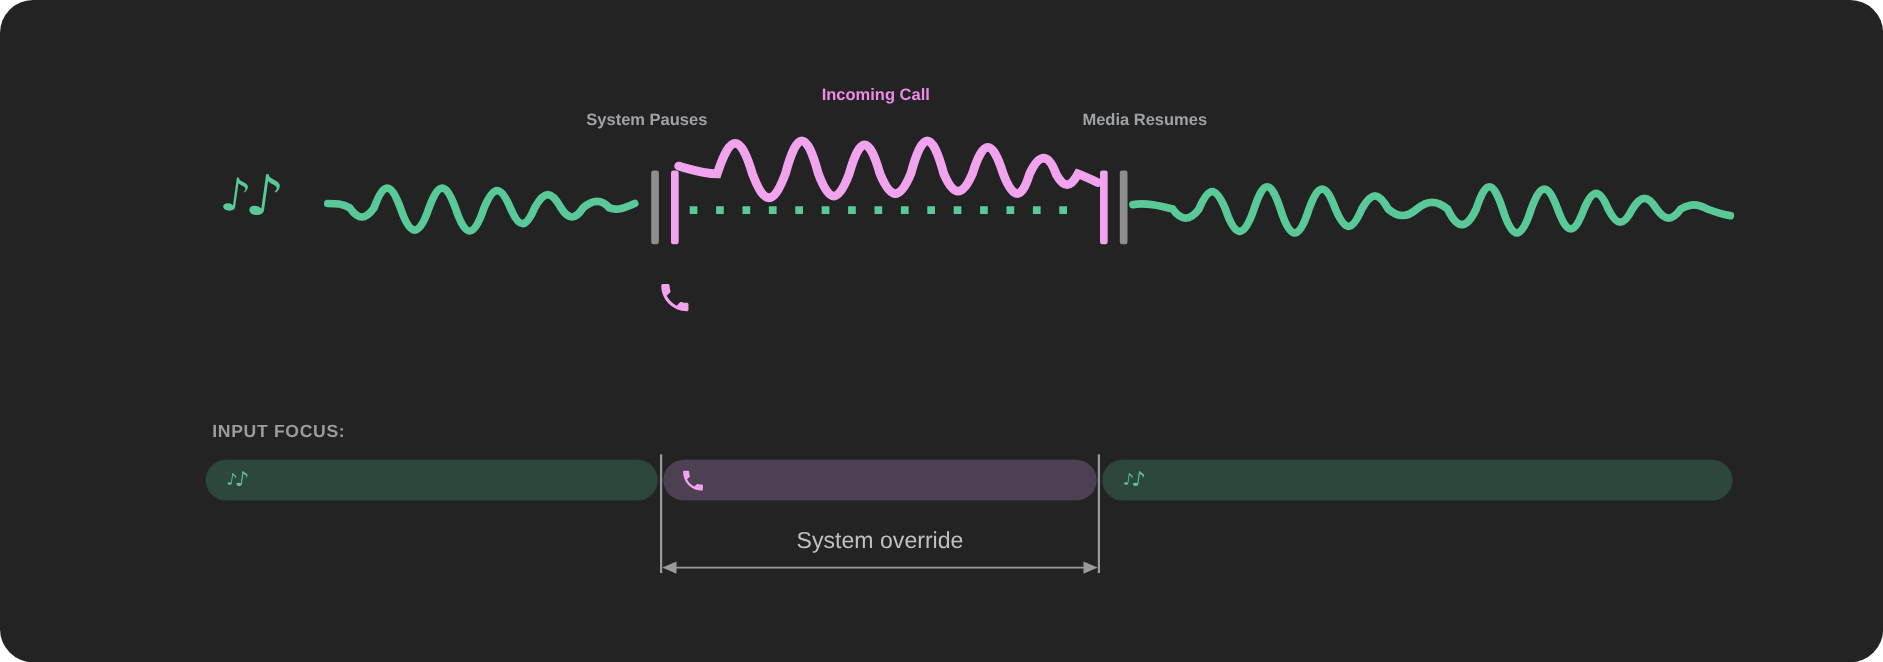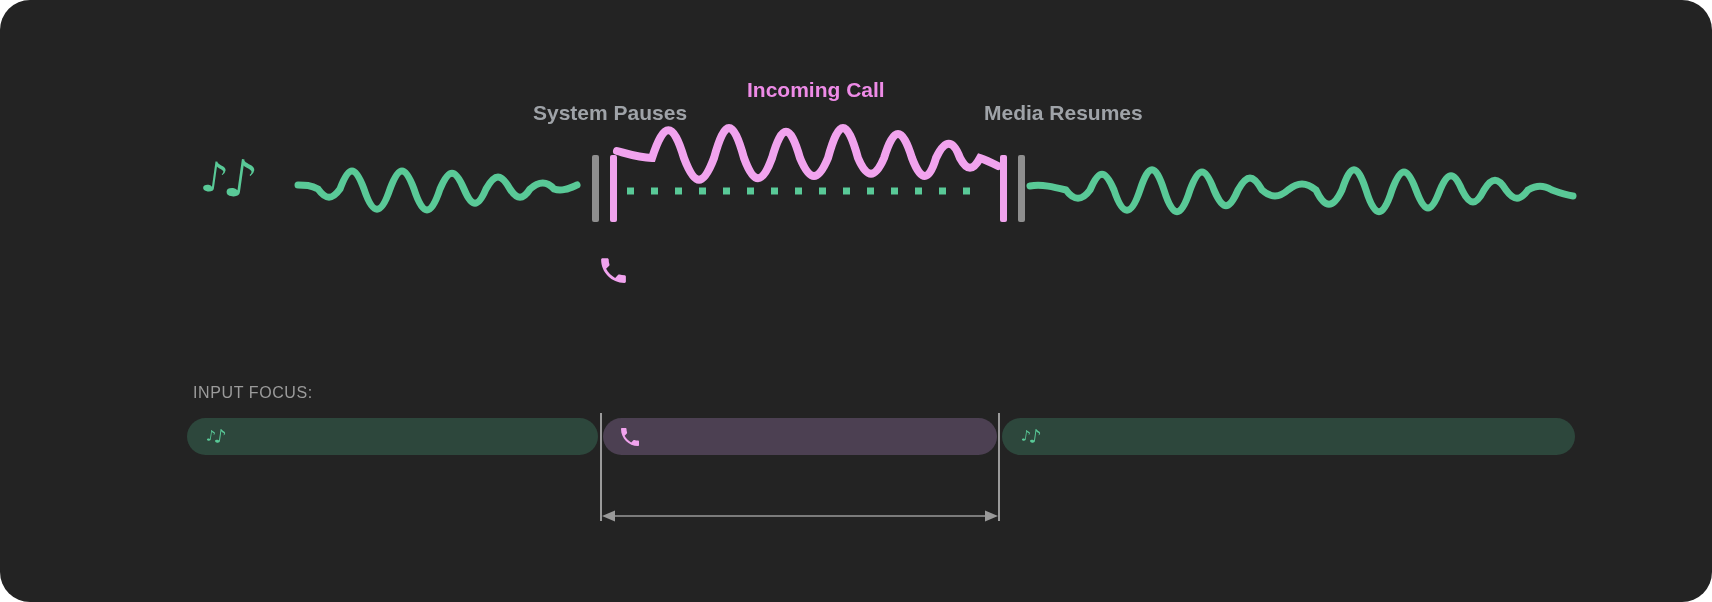--- a/index.html
+++ b/index.html
@@ -19,36 +19,36 @@
 
   
   .wave-green { stroke: var(--media-green,#59C997); stroke-width:7; fill:none; stroke-linecap:round; }
   .wave-pink  { stroke: var(--call-pink,#F1A3EE);  stroke-width:8; fill:none; stroke-linecap:round; }
   .dotline    { stroke: var(--media-green,#59C997); stroke-width:7; stroke-dasharray:7 17; fill:none; }
   .marker-gray { fill: var(--pause-gray,#8E8E8E); }
   .marker-pink { fill: var(--call-pink,#F1A3EE); }
   .phone-fill  { fill: var(--call-pink,#F1A3EE); }
 
   
-  .tl-label { position:absolute; font-size:21px; font-weight:600; color: var(--label-gray,#9FA3A8); white-space:nowrap; }
+  .tl-label { position:absolute; font-size:15px; font-weight:600; color: var(--label-gray,#9FA3A8); white-space:nowrap; }
   .tl-label.pink { color: var(--call-pink-text,#EE8BE7); font-weight:700; }
 
   
   .notes { color: var(--media-green,#59C997); font-family:"DejaVu Sans", sans-serif; line-height:1; }
   .notes-big { position:absolute; left:201px; top:153px; display:flex; align-items:flex-end; }
   .notes-big .note-a { font-size:42px; transform:translateY(-6px) rotate(8deg); display:inline-block; }
   .notes-big .note-b { font-size:52px; transform:rotate(8deg); display:inline-block; margin-left:-4px; }
   .notes-small { display:flex; align-items:flex-end; }
   .notes-small .note-a { font-size:15px; transform:translateY(-2px) rotate(8deg); display:inline-block; }
   .notes-small .note-b { font-size:19px; transform:rotate(8deg); display:inline-block; margin-left:-2px; }
 
   
   .focus-heading {
     position:absolute; left:193px; top:384px;
-    font-size:16px; font-weight:400; letter-spacing:0.6px;
+    font-size:16px; font-weight:700; letter-spacing:0.6px;
     color: var(--heading-gray,#9B9B9B);
   }
   .focus-bar {
     position:absolute; top:418px; height:37px;
     border-radius:18.5px; display:flex; align-items:center;
     box-sizing:border-box;
   }
   .bar-media { background: var(--media-green-dim,#2D473C); padding-left:19px; }
   .bar-call  { background: var(--call-purple-dim,#4C4052); padding-left:15px; }
 
@@ -164,20 +164,21 @@
     <div class="focus-bar bar-media" style="left:1002px; width:573px;">
       <span class="notes notes-small">
         <span class="note-a">♪</span>
         <span class="note-b">♪</span>
       </span>
     </div>
 
     <div class="vline" style="left:600px;"></div>
     <div class="vline" style="left:998px;"></div>
 
+    <div class="override-label">System override</div>
 
     <svg class="svg-abs" style="left:601px; top:508px;" width="398" height="16" viewBox="0 0 398 16">
       <line class="arrow-line" x1="10" y1="8" x2="388" y2="8"></line>
       <polygon class="arrow-head" points="1,8 14,2.5 14,13.5"></polygon>
       <polygon class="arrow-head" points="397,8 384,2.5 384,13.5"></polygon>
     </svg>
 
   </div>
 </div>
 

